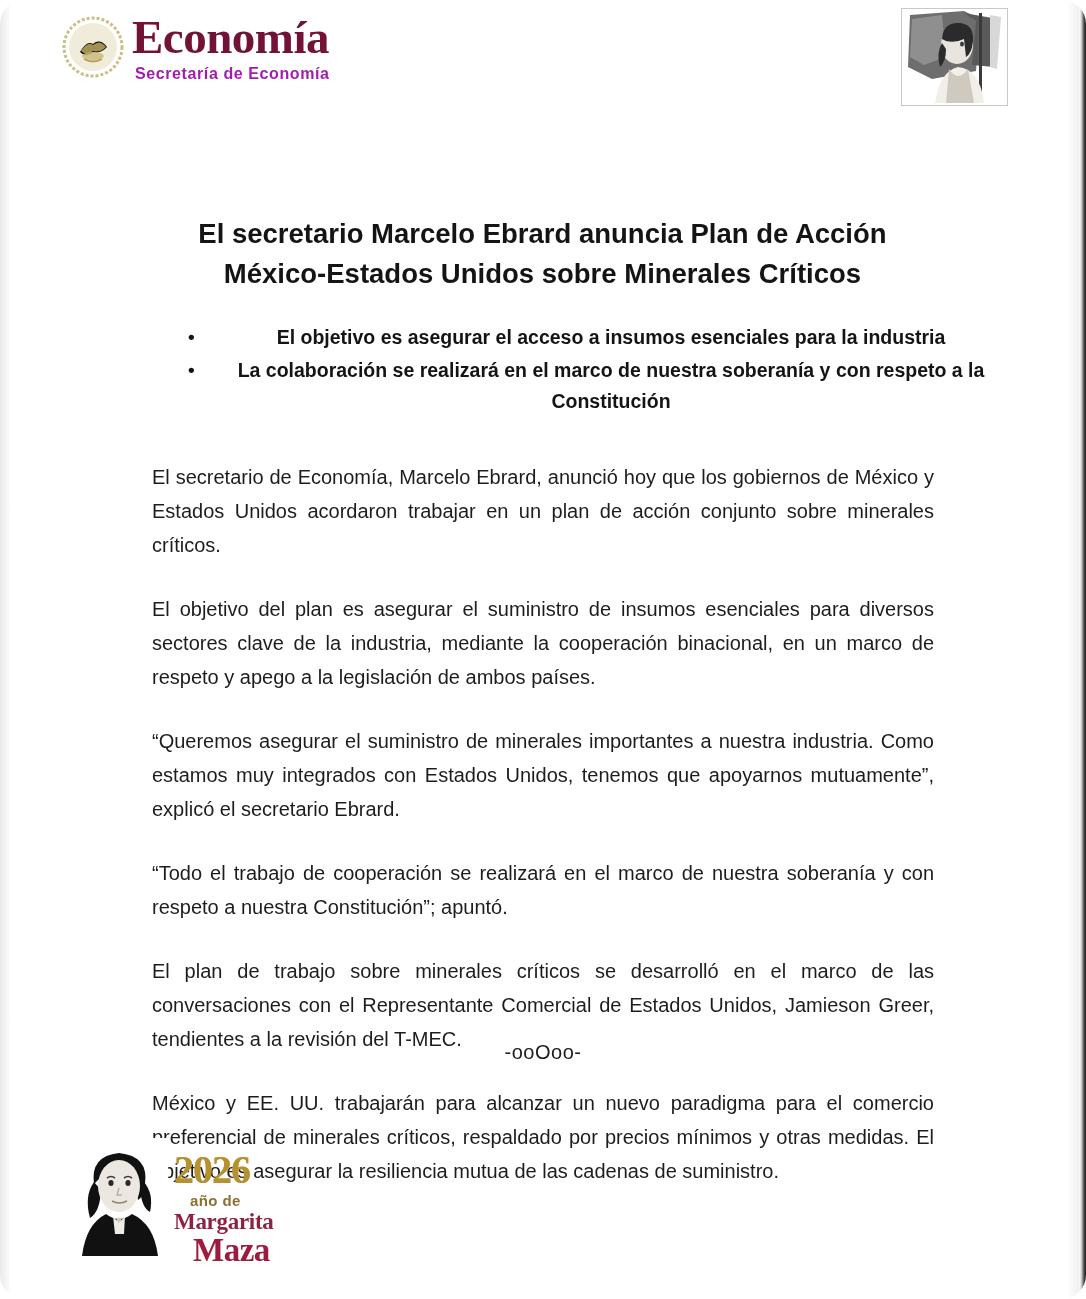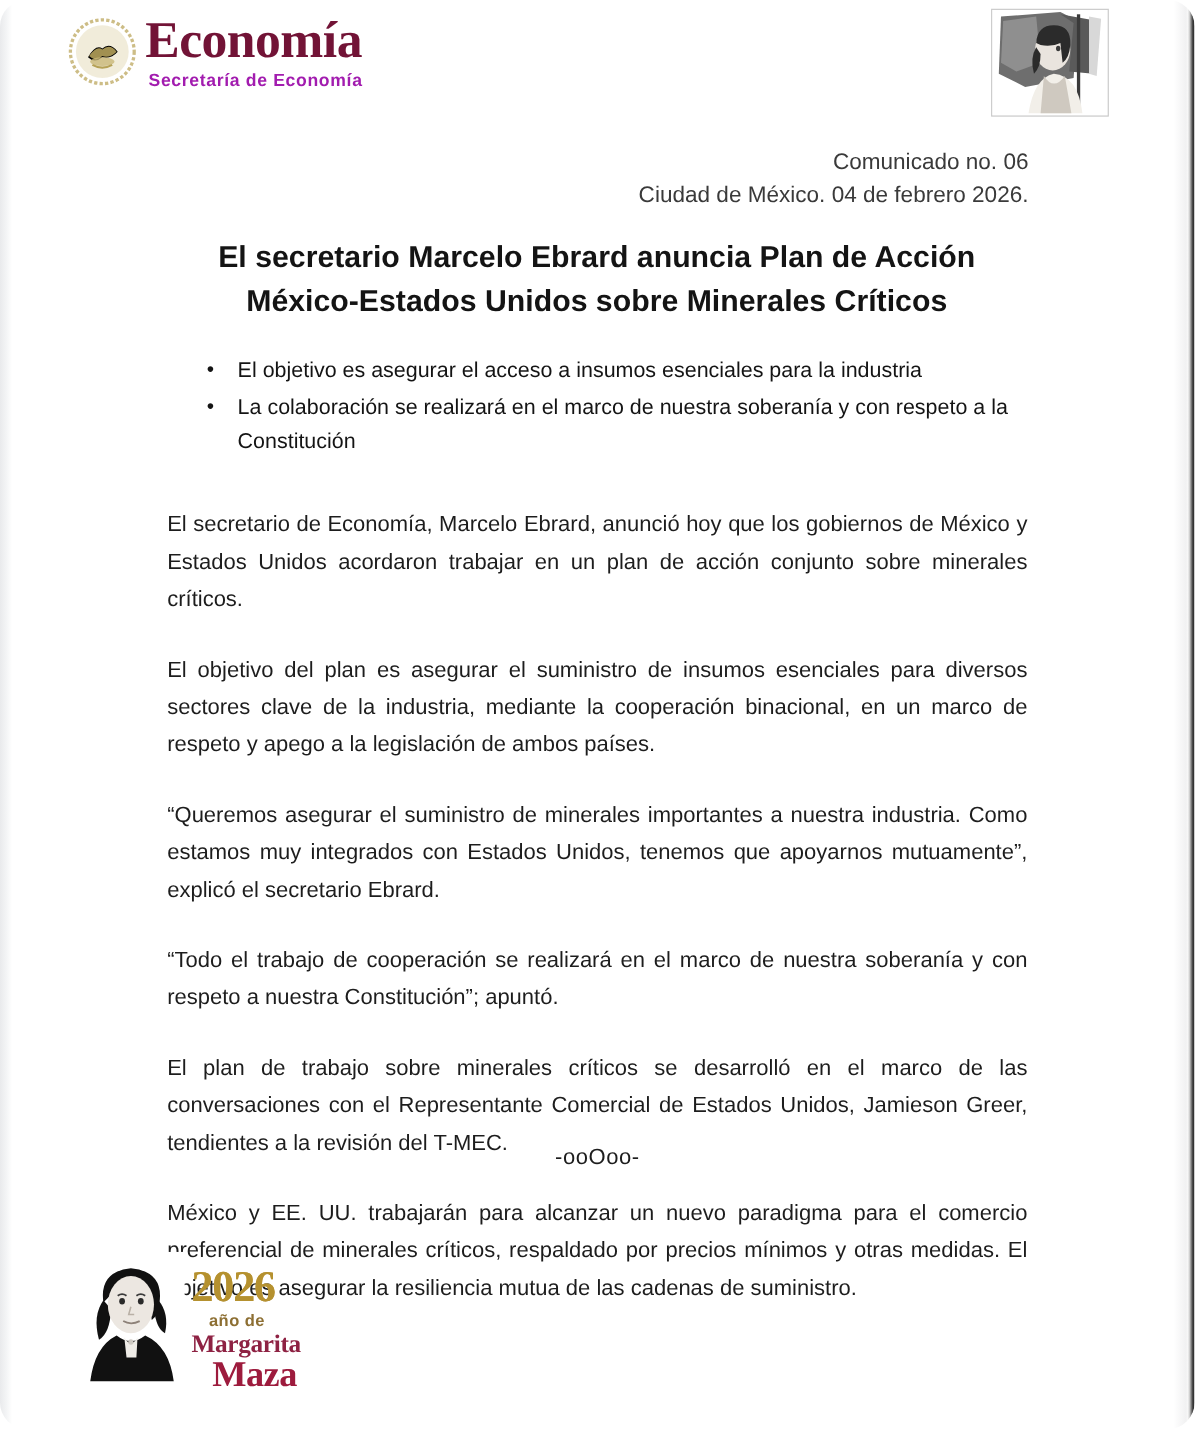--- a/index.html
+++ b/index.html
@@ -113,23 +113,24 @@
 
   
   .bullets {
     position: absolute;
     left: 150px; top: 322px;
     width: 790px;
     margin: 0;
     padding: 0 0 0 66px;
     list-style: none;
     font-size: 19.5px;
-    font-weight: 400;
+    font-weight: 700;
     line-height: 31px;
     color: #141414;
+    text-align: center;
   }
   .bullets li {
     position: relative;
     margin-bottom: 2px;
   }
   .bullets li::before {
     content: "\2022";
     position: absolute;
     left: -28px;
     top: -1px;
@@ -258,24 +259,20 @@
         <ellipse cx="55" cy="36" rx="16" ry="19" fill="#e9e4de"></ellipse>
         <path d="M40 30 Q41 14 56 14 Q72 14 71 32 Q70 44 64 48 L62 30 Q54 34 44 32 Z" fill="#2b2b2b"></path>
         <path d="M40 34 Q34 44 38 58 Q44 52 44 40 Z" fill="#2b2b2b"></path>
         <path d="M33 94 Q38 62 56 58 Q78 60 82 94 Z" fill="#f2efe9"></path>
         <path d="M47 60 Q56 74 66 60 L72 94 L44 94 Z" fill="#cfc9c0"></path>
         <ellipse cx="60" cy="35" rx="2" ry="2.5" fill="#3a3a3a"></ellipse>
       </svg>
     </div>
   </div>
 
-  <div class="meta">
-    <div>Comunicado no. 06</div>
-    <div>Ciudad de México. 04 de febrero 2026.</div>
-  </div>
 
   <div class="doc-title">
     <div>El secretario Marcelo Ebrard anuncia Plan de Acción</div>
     <div>México-Estados Unidos sobre Minerales Críticos</div>
   </div>
 
   <ul class="bullets">
     <li>El objetivo es asegurar el acceso a insumos esenciales para la industria</li>
     <li>La colaboración se realizará en el marco de nuestra soberanía y con respeto a la Constitución</li>
   </ul>

